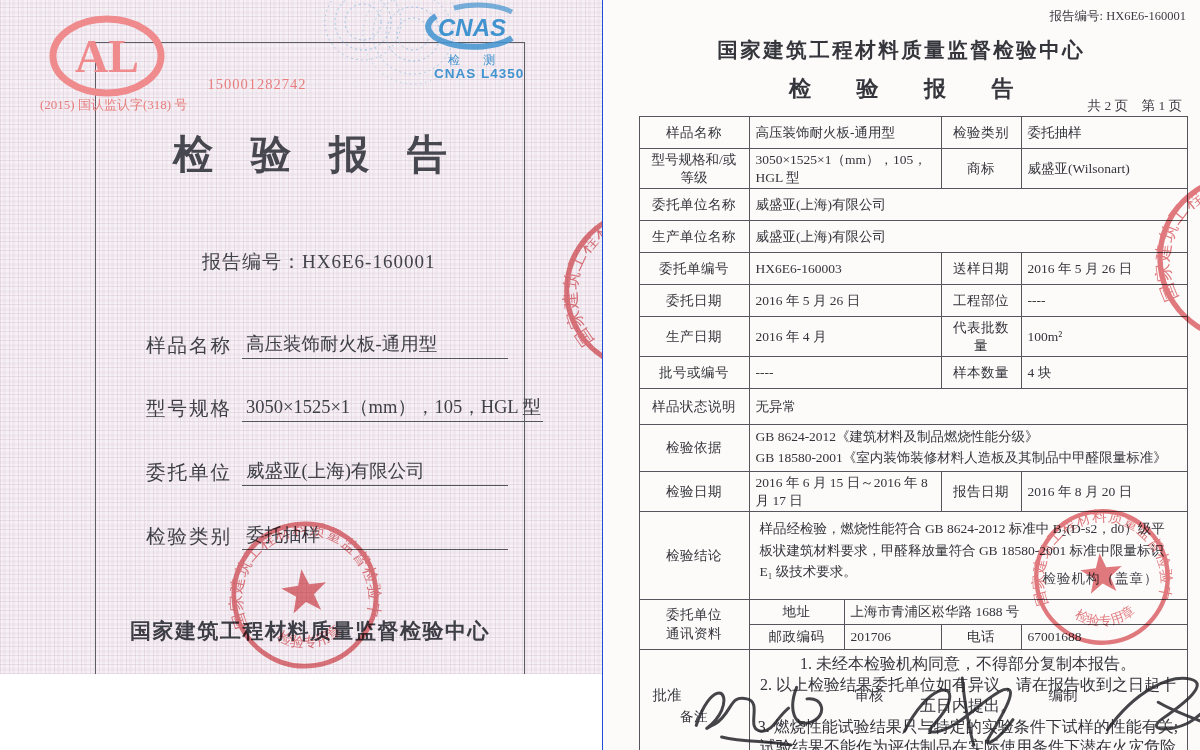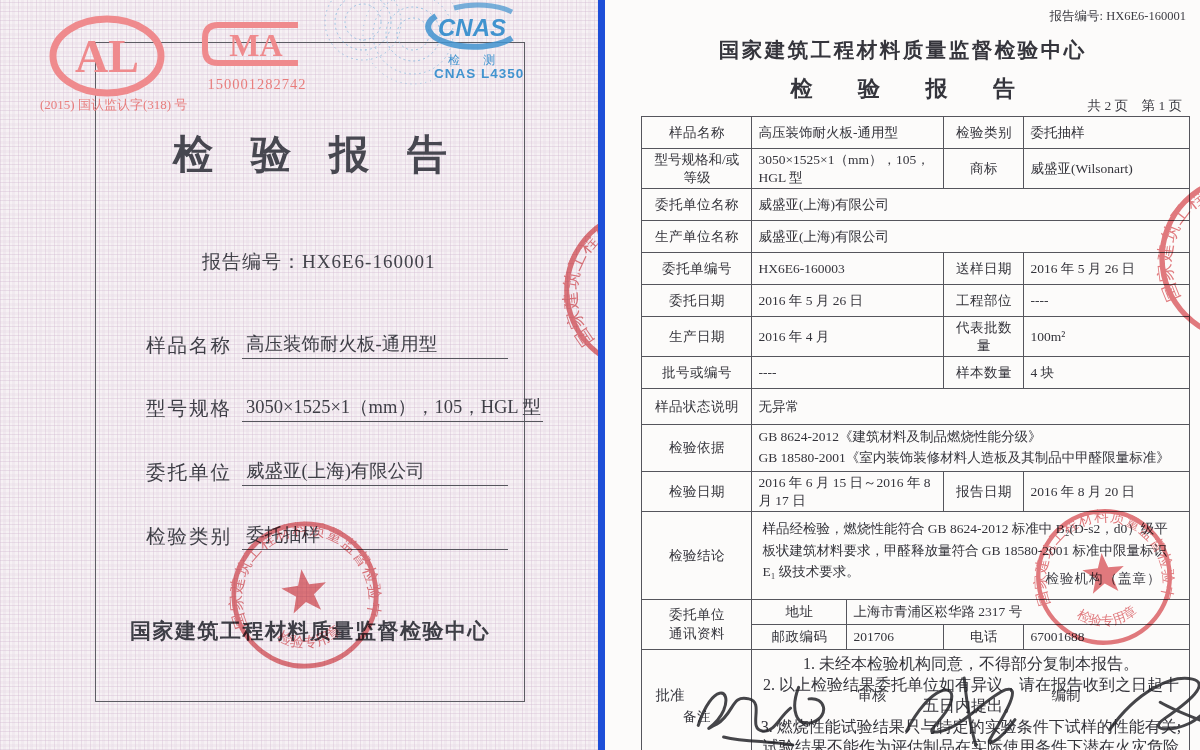--- a/index.html
+++ b/index.html
@@ -3,21 +3,21 @@
 <meta charset="utf-8">
 <style>
   html,body{margin:0;padding:0;}
   body{
     width:1200px;height:750px;overflow:hidden;
     font-family:"Liberation Serif","DejaVu Serif",serif;
     color:#3a3a41;background:#ffffff;display:flex;
   }
   
   .page-left{
-    position:relative;width:602px;height:750px;overflow:hidden;
+    position:relative;width:602px;height:674px;overflow:hidden;
     background-color:#f6f1f4;
     background-image:
       repeating-linear-gradient(0deg, rgba(210,185,208,.38) 0 1px, transparent 1px 9px),
       repeating-linear-gradient(90deg, rgba(210,185,208,.38) 0 1px, transparent 1px 9px),
       repeating-linear-gradient(0deg, transparent 0 3px, rgba(223,205,221,.22) 3px 6px, transparent 6px 9px),
       repeating-linear-gradient(90deg, transparent 0 3px, rgba(223,205,221,.22) 3px 6px, transparent 6px 9px);
   }
   .border-box{
     position:absolute;left:95px;top:42px;width:428px;height:658px;
     border:1.6px solid #5c5c63;z-index:1;
@@ -53,21 +53,21 @@
   .cnas-code{position:absolute;left:434px;top:66px;z-index:3;color:#4193cf;font-size:13.5px;font-weight:bold;letter-spacing:1px;font-family:"Liberation Sans","DejaVu Sans",sans-serif;}
   
   .stamp{color:#dc5a60;opacity:.8;mix-blend-mode:multiply;position:absolute;z-index:5;}
   .stamp-left-main{left:226px;top:516px;transform:rotate(-8deg);}
   .stamp-left-edge{left:558px;top:202px;transform:rotate(-24deg);}
   .stamp-right-main{left:426px;top:504px;transform:rotate(-6deg);}
   .stamp-right-edge{left:548px;top:168px;transform:rotate(-12deg);}
   
   .page-right{
     position:relative;width:598px;height:750px;overflow:hidden;
-    background:#fcfbfa;border-left:7px solid #1d4ed8;
+    background:#fcfbfa;border-left:1px solid #1d4ed8;
   }
   .rp-reportno{position:absolute;top:8px;right:14px;font-size:12.5px;color:#3c3c43;}
   .rp-center-name{position:absolute;top:36px;left:0;width:100%;text-align:center;font-size:20.5px;font-weight:bold;letter-spacing:2.5px;color:#35353c;}
   .rp-doc-title{position:absolute;top:74px;left:0;width:100%;text-align:center;font-size:22px;font-weight:bold;letter-spacing:20px;text-indent:20px;color:#35353c;}
   .rp-pageinfo{position:absolute;top:97px;right:18px;font-size:13.5px;color:#3c3c43;}
   table.rpt{
     position:absolute;left:36px;top:116px;width:548px;border-collapse:collapse;
     font-size:13.5px;color:#34343b;table-layout:fixed;
   }
   table.rpt td{border:1px solid #55555c;padding:2px 6px;vertical-align:middle;line-height:1.3;}
@@ -92,26 +92,20 @@
 <div class="page-left">
 
   <div class="cal-wrap">
     <svg width="122" height="84" viewBox="0 0 122 84">
       <ellipse cx="61" cy="42" rx="54" ry="37" fill="none" stroke="currentColor" stroke-width="7"></ellipse>
       <text x="61" y="58" text-anchor="middle" font-size="46" font-weight="bold" fill="currentColor">AL</text>
     </svg>
   </div>
   <div class="cal-caption">(2015) 国认监认字(318) 号</div>
 
-  <div class="cma-wrap">
-    <svg width="104" height="48" viewBox="0 0 104 48">
-      <path d="M 98,5 H 18 Q 5,5 5,18 V 30 Q 5,43 18,43 H 98" fill="none" stroke="currentColor" stroke-width="6"></path>
-      <text x="56" y="36" text-anchor="middle" font-size="32" font-weight="bold" fill="currentColor">MA</text>
-    </svg>
-  </div>
   <div class="cma-number">150001282742</div>
 
   <div class="spiral-wrap">
     <svg width="140" height="120" viewBox="0 0 140 120">
       <g fill="none" stroke="#7ab4dc">
         <circle cx="45" cy="50" r="18" stroke-dasharray="2 3"></circle>
         <circle cx="45" cy="50" r="28" stroke-dasharray="2 3"></circle>
         <circle cx="45" cy="50" r="38" stroke-dasharray="1.5 3.5"></circle>
         <circle cx="95" cy="62" r="16" stroke-dasharray="2 3"></circle>
         <circle cx="95" cy="62" r="27" stroke-dasharray="2 3"></circle>
@@ -261,21 +255,21 @@
         <div class="concl-text">样品经检验，燃烧性能符合 GB 8624-2012 标准中 B₂(D-s2，d0）级平板状建筑材料要求，甲醛释放量符合 GB 18580-2001 标准中限量标识 E₁ 级技术要求。</div>
         <div class="agency-seal">检验机构（盖章）</div>
       </td>
     </tr>
     <tr class="h25">
       <td class="lab contact-label" rowspan="2">
         <div>委托单位</div>
         <div>通讯资料</div>
       </td>
       <td class="lab">地址</td>
-      <td class="val" colspan="3">上海市青浦区崧华路 2317 号</td>
+      <td class="val" colspan="3">上海市青浦区崧华路 1688 号</td>
     </tr>
     <tr class="h25">
       <td class="lab">邮政编码</td>
       <td class="val">201706</td>
       <td class="lab">电话</td>
       <td class="val">67001688</td>
     </tr>
     <tr class="h72">
       <td class="lab">备注</td>
       <td class="remarks-cell" colspan="4">

